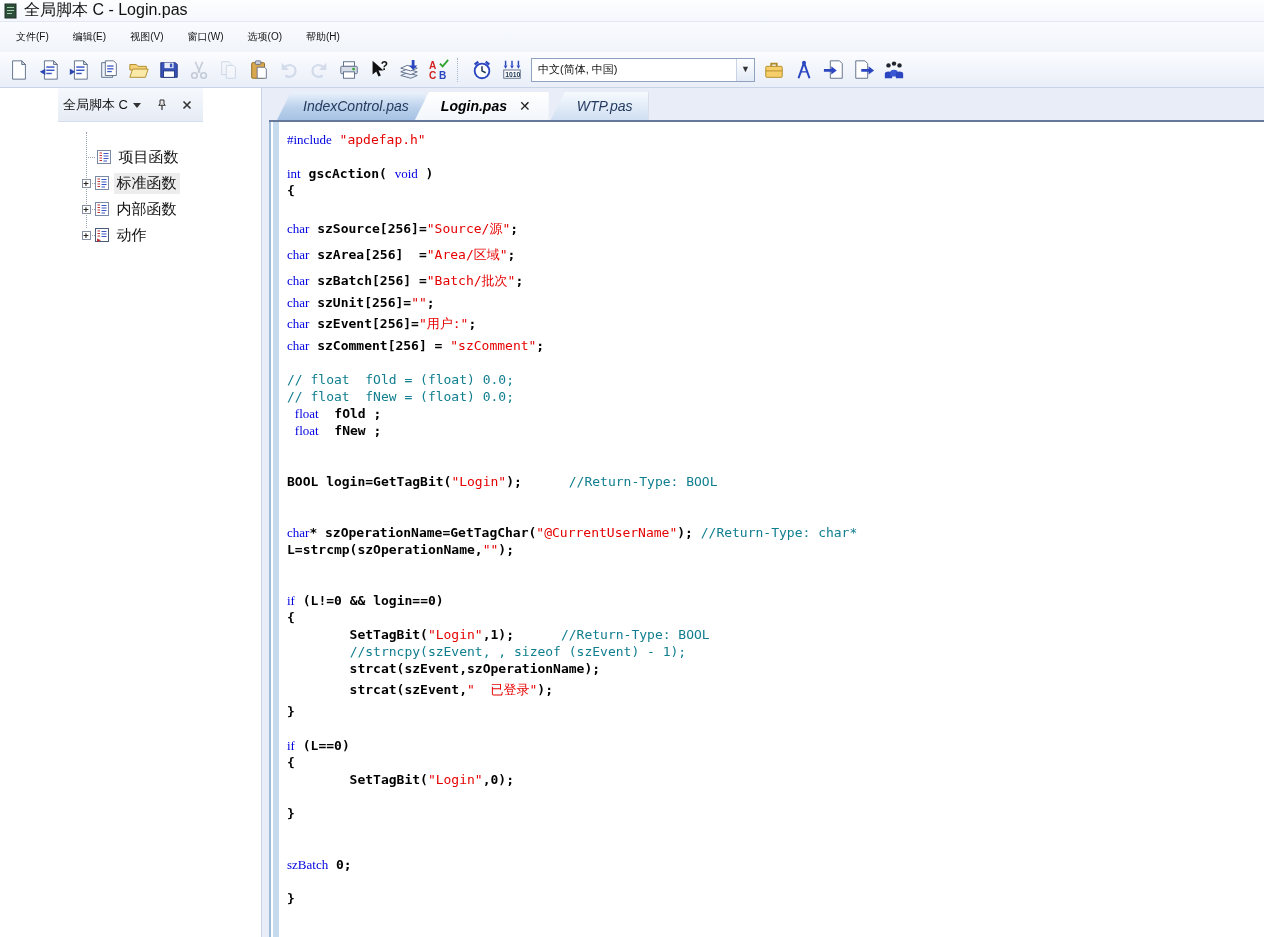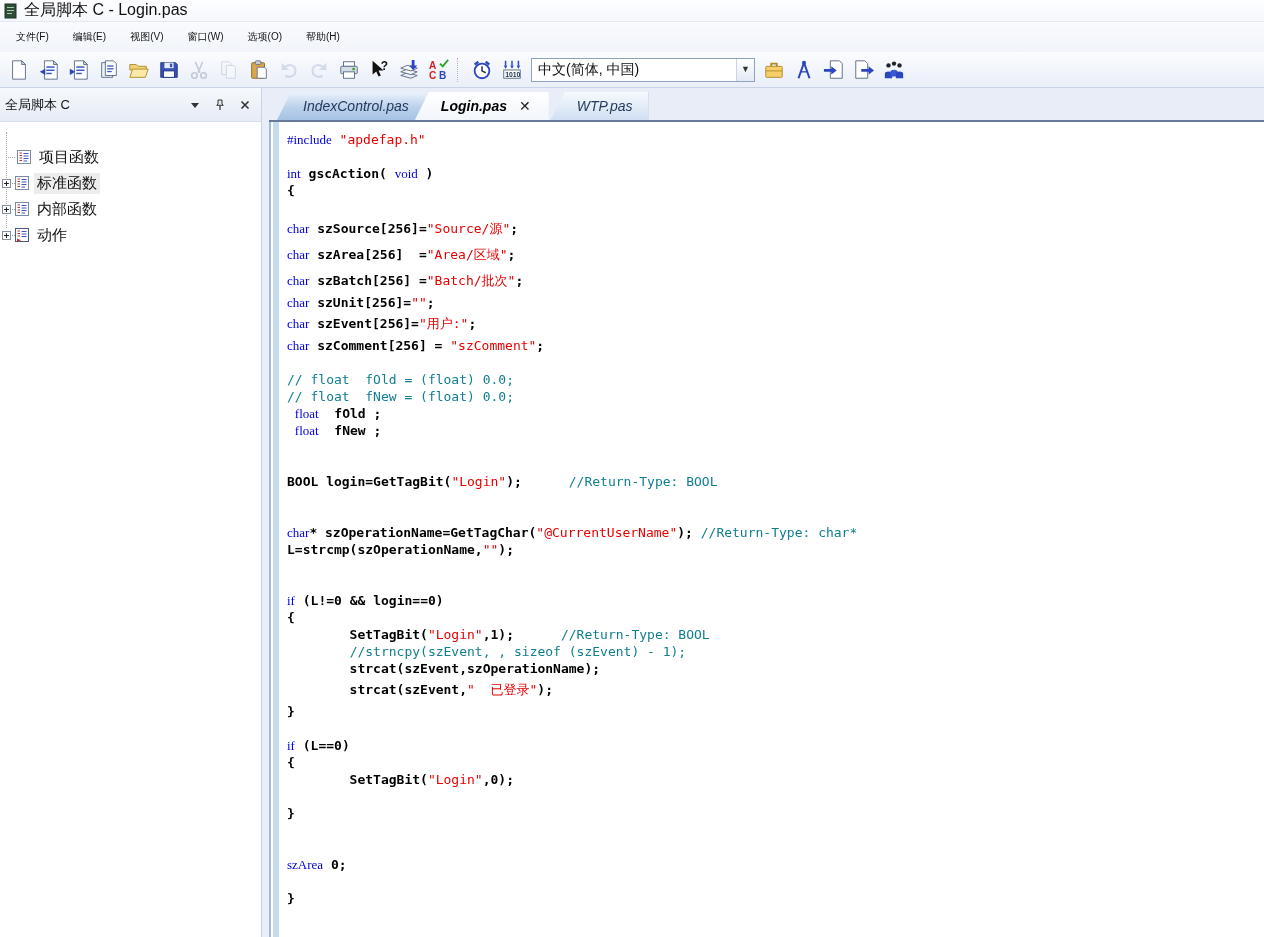--- a/index.html
+++ b/index.html
@@ -21,27 +21,27 @@
   
   .toolbar { height:36px; display:flex; align-items:center; padding-left:4px;
     background:linear-gradient(#FBFCFE,#E9EEF8); border-bottom:1px solid #C9D3E6; }
   .tbtn { width:28px; height:28px; margin:0 1px; border:1px solid transparent; background:transparent;
     display:flex; align-items:center; justify-content:center; border-radius:2px; }
   .tbtn.disabled { opacity:.45; }
   .tbtn svg { width:22px; height:22px; }
   .tsep { width:7px; height:24px; margin:0 3px; border-left:1px dotted #A9B6CC; }
   .combo { display:flex; align-items:center; width:224px; height:24px; margin:0 4px;
     background:#fff; border:1px solid #8FA3C0; }
-  .combo-text { flex:1; font-size:14px; color:#111; padding-left:6px; white-space:nowrap; overflow:hidden; }
+  .combo-text { flex:1; font-size:11px; color:#111; padding-left:6px; white-space:nowrap; overflow:hidden; }
   .combo-btn { width:18px; height:22px; border:none; border-left:1px solid #C9D3E4;
     background:linear-gradient(#FDFEFF,#E3EAF6); font-size:9px; color:#333; line-height:1; }
 
   
   .body { display:flex; height:849px; }
-  .sidebar { width:262px; background:#fff; border-right:1px solid #C9D3E6; display:flex; flex-direction:column; }
+  .sidebar { width:262px; background:#fff; border-right:1px solid #C9D3E6; display:flex; flex-direction:column;align-items:center; }
   .panel-header { height:34px; display:flex; align-items:center;
     background:linear-gradient(#F6F9FD,#E6EBF5); border-bottom:1px solid #D8DFEC; }
   .panel-title { flex:1; font-size:13px; color:#111; padding-left:5px; white-space:nowrap; }
   .panel-btn { width:18px; height:18px; margin-right:7px; background:transparent; border:none;
     display:flex; align-items:center; justify-content:center; color:#333; }
   .panel-btn svg { width:12px; height:12px; }
 
   .tree { position:relative; flex:1; padding-top:22px; }
   .guide-v { position:absolute; left:6px; top:10px; width:1px; height:96px; border-left:1px dotted #9AA3B2; }
   .tree-row { position:relative; height:26px; display:flex; align-items:center; cursor:default; }
@@ -392,21 +392,21 @@
             <div class="cl tall"><span class="p">        strcat(szEvent,</span><span class="s">"  已登录"</span><span class="p">);</span></div>
             <div class="cl"><span class="p">}</span></div>
             <div class="cl">&nbsp;</div>
             <div class="cl"><span class="k">if</span><span class="p"> (L==0)</span></div>
             <div class="cl"><span class="p">{</span></div>
             <div class="cl"><span class="p">        SetTagBit(</span><span class="s">"Login"</span><span class="p">,0);</span></div>
             <div class="cl">&nbsp;</div>
             <div class="cl"><span class="p">}</span></div>
             <div class="cl">&nbsp;</div>
             <div class="cl">&nbsp;</div>
-            <div class="cl"><span class="k">szArea</span><span class="p"> 0;</span></div>
+            <div class="cl"><span class="k">szBatch</span><span class="p"> 0;</span></div>
             <div class="cl">&nbsp;</div>
             <div class="cl"><span class="p">}</span></div>
           </div>
       </div>
     </div>
   </div>
 
 </div>
 
 </body></html>

